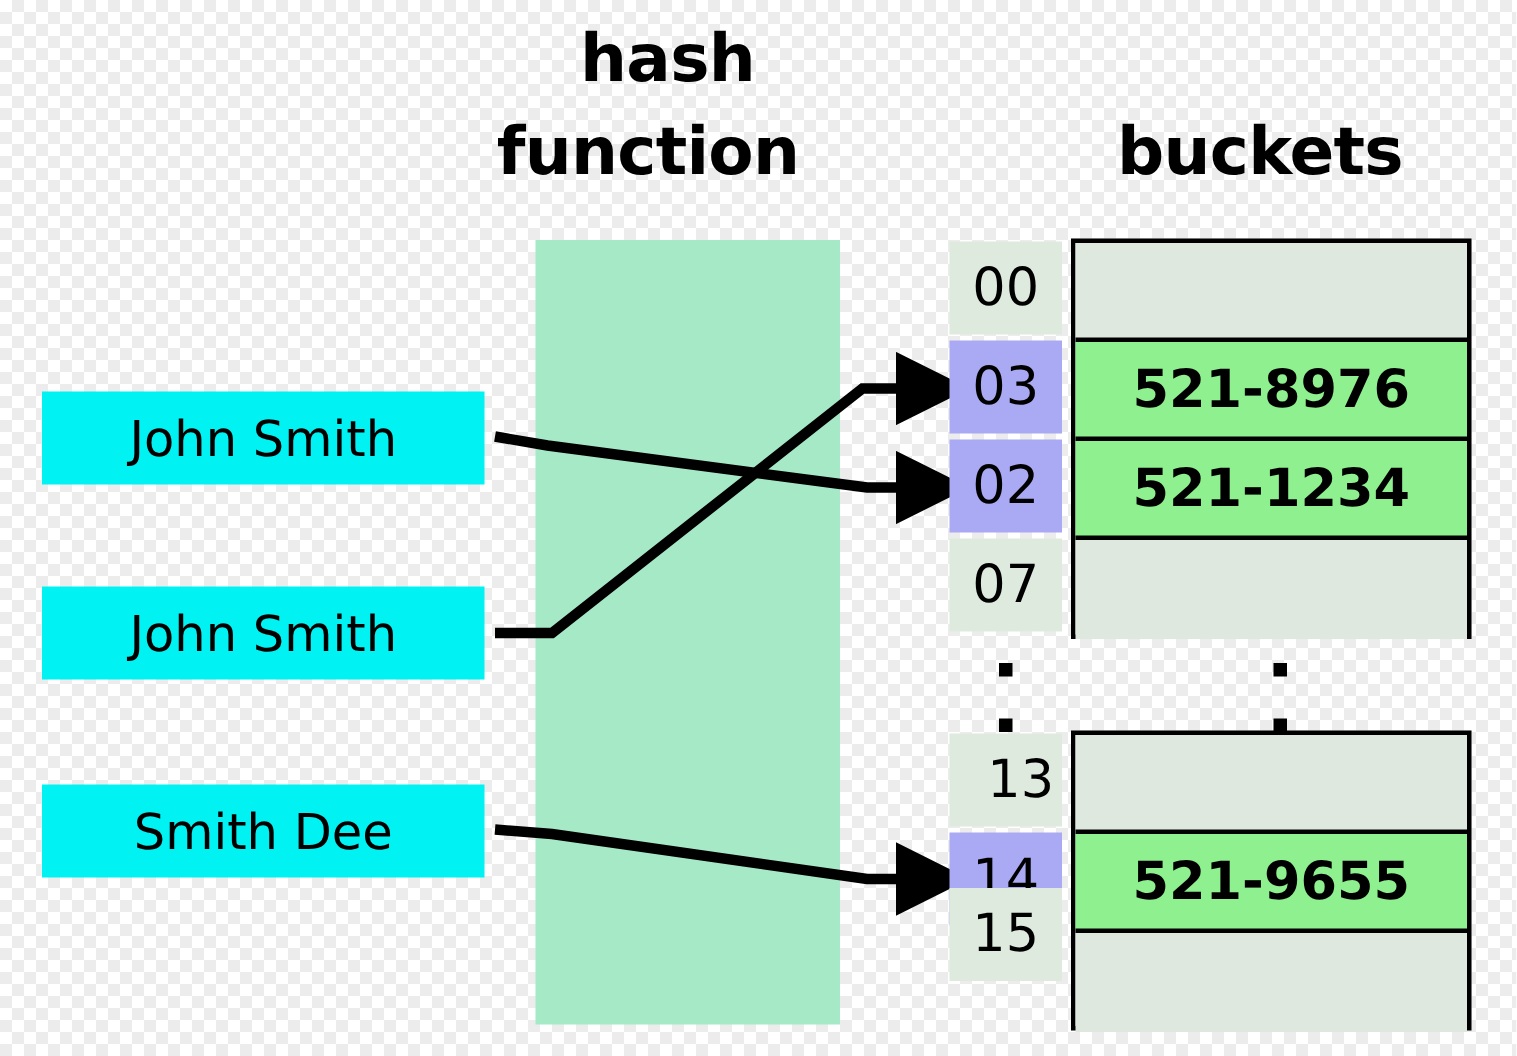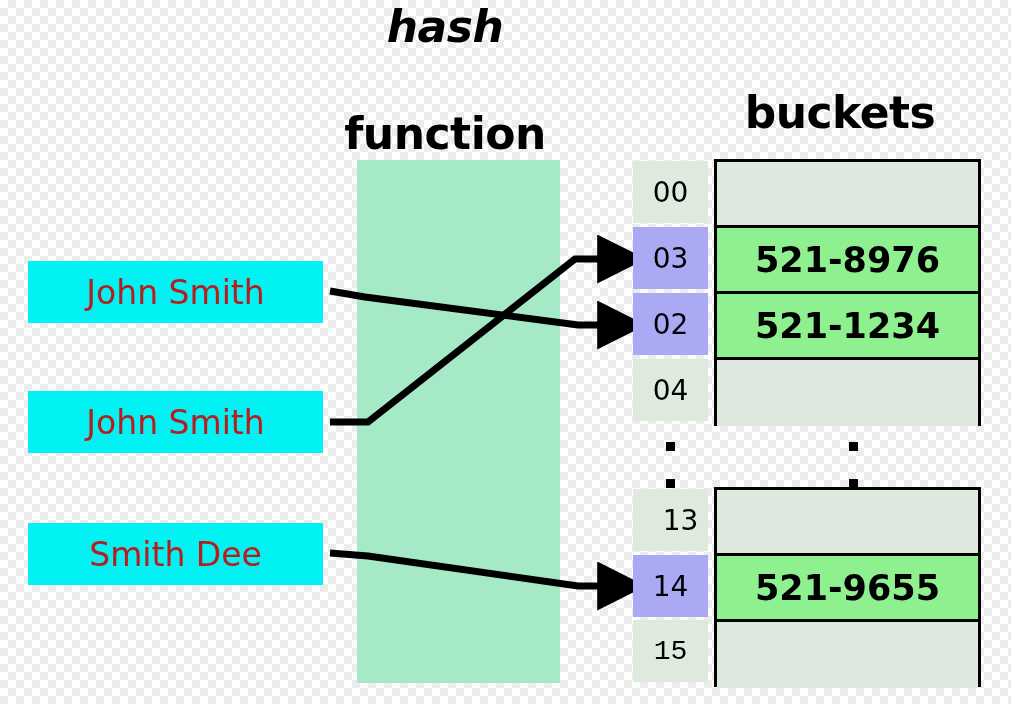--- a/index.html
+++ b/index.html
@@ -28,23 +28,23 @@
     position: absolute;
     font-weight: bold;
     color: #000000;
     text-align: center;
     line-height: 1.0;
     white-space: nowrap;
     font-size: 44px;
     letter-spacing: -0.5px;
   }
   #hd-keys     { left: 55px;  top: 80px;  width: 220px; }
-  #hd-hash-1   { left: 330px; top: 5px;  width: 230px; font-style: italic; }
-  #hd-hash-2   { left: 310px; top: 80px;  width: 270px; margin-top: 32px; }
-  #hd-buckets  { left: 715px; top: 80px;  width: 250px; margin-top: 11px; }
+  #hd-hash-1   { left: 330px; top: 18px;  width: 230px; }
+  #hd-hash-2   { left: 297px; top: 80px;  width: 270px; }
+  #hd-buckets  { left: 715px; top: 80px;  width: 250px; }
 
   
   #hash-band {
     position: absolute;
     left: 357px;
     top: 160px;
     width: 203px;
     height: 523px;
     background: #a6e9c6;
   }
@@ -52,21 +52,21 @@
   
   .key-box {
     position: absolute;
     left: 28px;
     width: 295px;
     height: 62px;
     background: #00f2f2;
     display: flex;
     align-items: center;
     justify-content: center;
-    color: #b91c1c;
+    color: #000000;
     font-size: 33px;
     box-sizing: border-box;
   }
   #key-0 { top: 261px; }
   #key-1 { top: 391px; }
   #key-2 { top: 523px; }
 
   
   #connectors {
     position: absolute;
@@ -78,21 +78,21 @@
 
   
   .idx-cell {
     position: absolute;
     left: 633px;
     width: 75px;
     height: 62px;
     display: flex;
     align-items: center;
     justify-content: center;
-    font-size: 28px;
+    font-size: 35px;
     color: #000000;
     box-sizing: border-box;
   }
   .idx-empty  { background: #ddeadd; }
   .idx-filled { background: #aaaaf4; }
 
   
   .bucket-table {
     position: absolute;
     left: 714px;
@@ -168,25 +168,25 @@
     <path d="M 330 291 L 365 297 L 578 325 L 600 325" stroke="#000000" stroke-width="7" fill="none" stroke-linejoin="miter" marker-end="url(#arrowhead)"></path>
 
     <path d="M 330 422 L 368 422 L 575 259 L 600 259" stroke="#000000" stroke-width="7" fill="none" stroke-linejoin="miter" marker-end="url(#arrowhead)"></path>
 
     <path d="M 330 553 L 368 556 L 578 586 L 600 586" stroke="#000000" stroke-width="7" fill="none" stroke-linejoin="miter" marker-end="url(#arrowhead)"></path>
   </svg>
 
   <div class="idx-cell idx-empty" style="top:161px;">00</div>
   <div class="idx-cell idx-filled" style="top:227px;">03</div>
   <div class="idx-cell idx-filled" style="top:293px;">02</div>
-  <div class="idx-cell idx-empty" style="top:359px;">04</div>
+  <div class="idx-cell idx-empty" style="top:359px;">07</div>
 
   <div class="idx-cell idx-empty" style="top:489px;padding-left:20px;">13</div>
   <div class="idx-cell idx-filled" style="top:555px;">14</div>
-  <div class="idx-cell idx-empty" style="top:620px;font-family:Liberation Mono, monospace;">15</div>
+  <div class="idx-cell idx-empty" style="top:592px;">15</div>
 
   <div class="bucket-table" id="bucket-table-upper">
     <div class="val-cell val-empty"></div>
     <div class="val-cell val-filled">521-8976</div>
     <div class="val-cell val-filled">521-1234</div>
     <div class="val-cell val-empty"></div>
   </div>
 
   <div class="bucket-table" id="bucket-table-lower">
     <div class="val-cell val-empty"></div>

